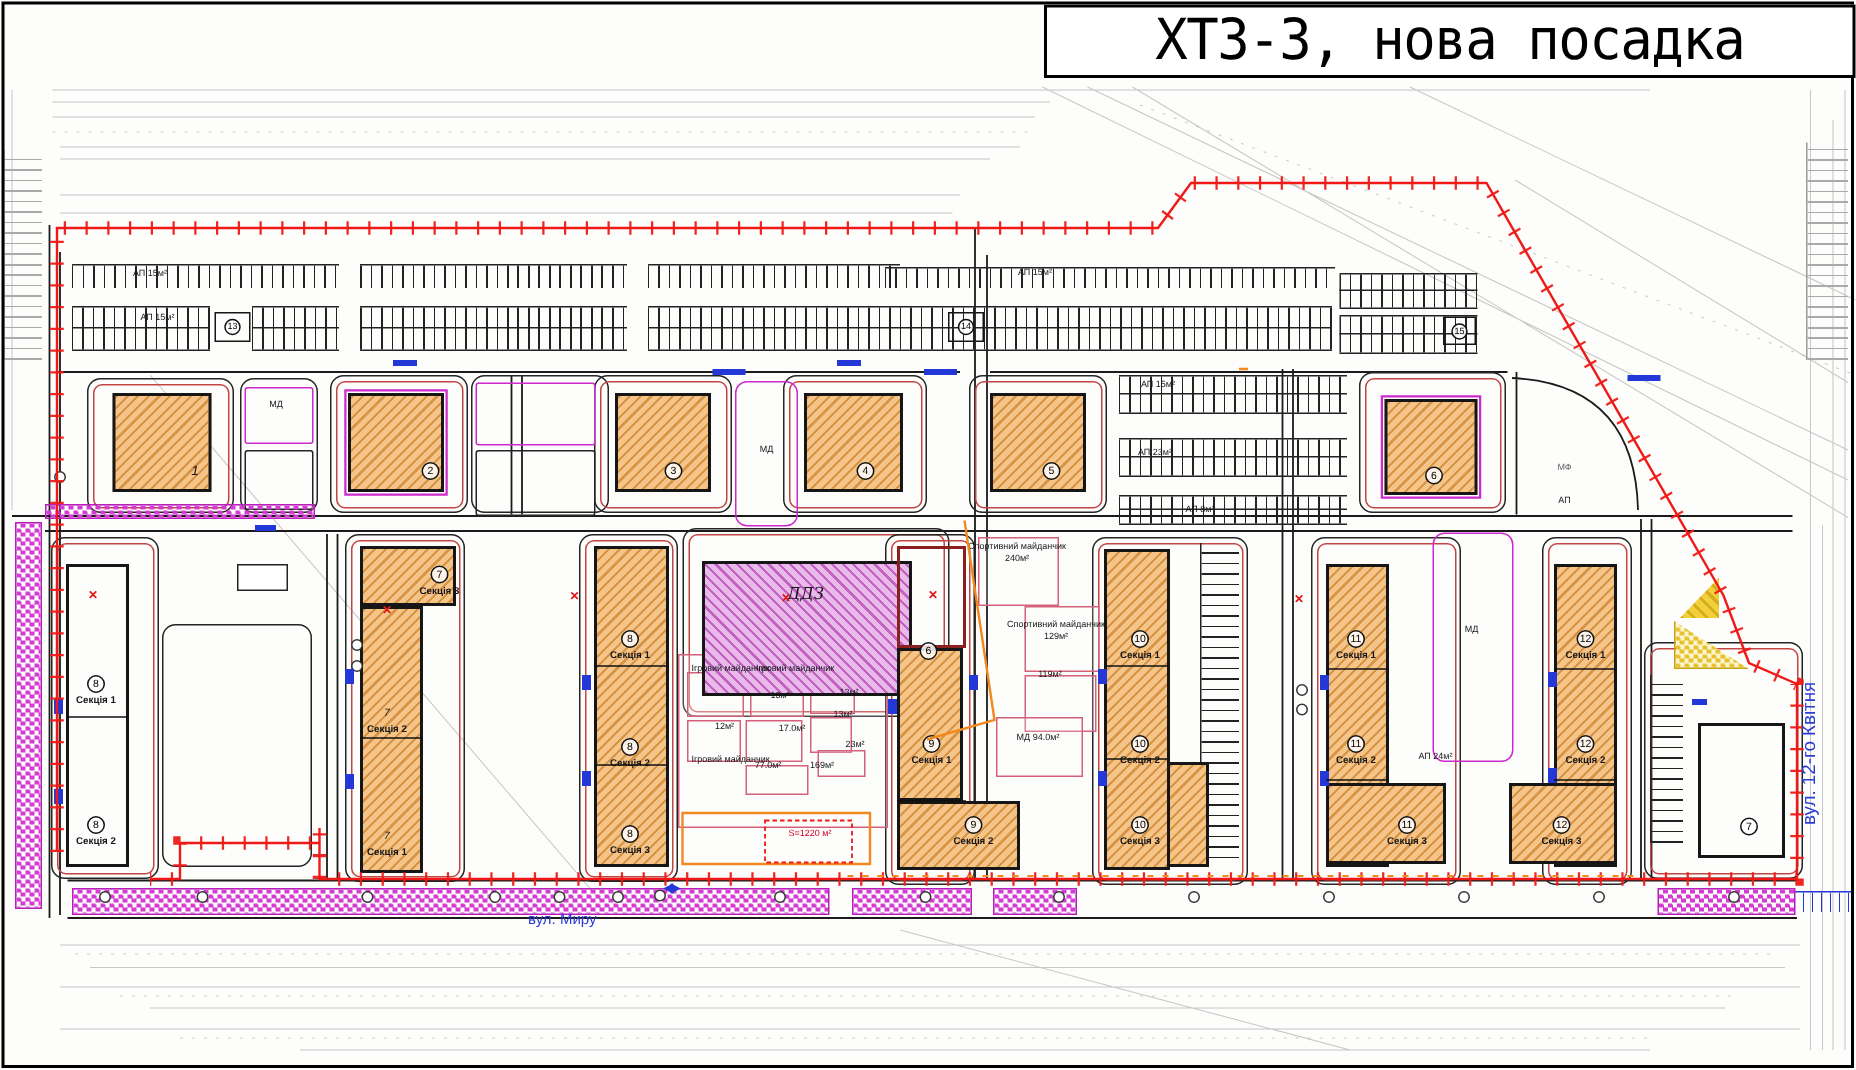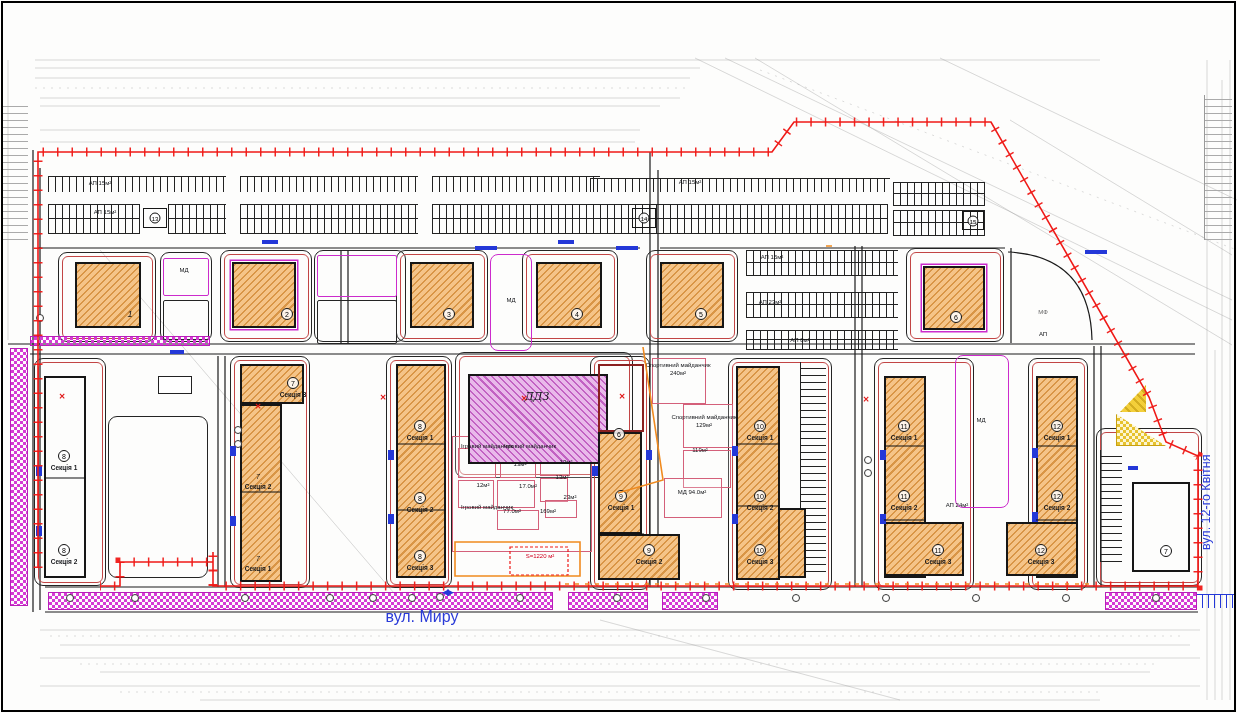--- a/index.html
+++ b/index.html
@@ -62,22 +62,22 @@
   .bow{font-size:9px;letter-spacing:-2px;}
   .circ{position:absolute;transform:translate(-50%,-50%);width:12px;height:12px;border:1px solid #111;
     border-radius:50%;background:rgba(255,255,255,.85);font-size:7px;display:flex;align-items:center;
     justify-content:center;box-sizing:border-box;color:#000;}
   .circ.smc{width:11px;height:11px;font-size:6px;}
   .ax{position:absolute;width:8px;height:8px;border:1px solid #333;border-radius:50%;background:#fff;
     transform:translate(-50%,-50%);box-sizing:border-box;}
   .pad{position:absolute;background:#2438d8;}
   .x{position:absolute;transform:translate(-50%,-50%);color:#e11818;font-size:8px;font-weight:bold;line-height:1;}
   
-  #street-bottom{position:absolute;left:352px;top:608px;width:140px;text-align:center;color:#2a3bd8;
-    font-size:16px;z-index:30;}
+  #street-bottom{position:absolute;left:352px;top:608px;width:140px;text-align:left;color:#2a3bd8;
+    font-size:10px;z-index:30;}
   #street-right{position:absolute;left:1199px;top:390px;height:160px;color:#2a3bd8;font-size:12.5px;
     writing-mode:vertical-rl;transform:rotate(180deg);z-index:30;white-space:nowrap;}
 </style>
 </head>
 <body>
 
 <div id="stage">
   <svg class="layer" id="svg-under">
       <path d="M35,60H1100M35,68H700M35,78H690M40,98H680M40,106H660M40,130H640M40,142H635M695,58L1232,320M725,58L1232,300M755,58L1232,345M940,58L1237,200M1010,120L1232,255M1207,60V700M1215,350V700M1222,80V700M1230,60V700M40,630H1200M60,645H1190M40,658H1200M100,672H1150M40,686H1200M200,700H1100M100,250L400,600M600,620L900,700M8,60V340" fill="none" stroke="#9b9b9b" stroke-width="0.7" opacity="0.55"></path>
       <path d="M50,636H1180M80,664H1160M120,692H1100M35,88H690M760,70L1237,250" fill="none" stroke="#9b9b9b" stroke-width="0.7" opacity="0.5" stroke-dasharray="2 6"></path>
@@ -305,15 +305,18 @@
   <svg class="layer" id="svg-top">
       <path d="M44,478H86M240,492H282M396,444H446M396,510H446M598,534H644M736,444H780M736,506H780M884,446H926M884,520H926M1036,446H1078M1036,520H1078" fill="none" stroke="#111" stroke-width="1.1"></path>
       <path d="M38,568V152H772L794,122H991L1149,397L1166,442L1198,456V586H213V562H120V586H100M213,586V552" fill="none" stroke="#ef1a17" stroke-width="9" stroke-dasharray="1.5 13" opacity="0.95"></path>
       <path d="M38,568V152H772L794,122H991L1149,397L1166,442L1198,456V586H213V562H120V586H100M213,586V552" fill="none" stroke="#ef1a17" stroke-width="1.6"></path>
       <path d="M643,347L663,480L618,493M826,246h6" fill="none" stroke="#f08a1e" stroke-width="1.6"></path>
       <path d="M455,542H580V576H455Z" fill="none" stroke="#f08a1e" stroke-width="1.6"></path>
       <path d="M565,584H1092" fill="none" stroke="#f08a1e" stroke-width="1.4" stroke-dasharray="4 6"></path>
       <path d="M510,547H568V575H510Z" fill="none" stroke="#ef1a17" stroke-width="1.2" stroke-dasharray="3 2"></path>
     </svg>
   <div id="frame"></div>
+  <div id="titlebox">
+    <span>ХТЗ-3, нова посадка</span>
+  </div>
   <div id="street-bottom">вул. Миру</div>
   <div id="street-right">вул. 12-го Квітня</div>
 </div>
 
 </body></html>

